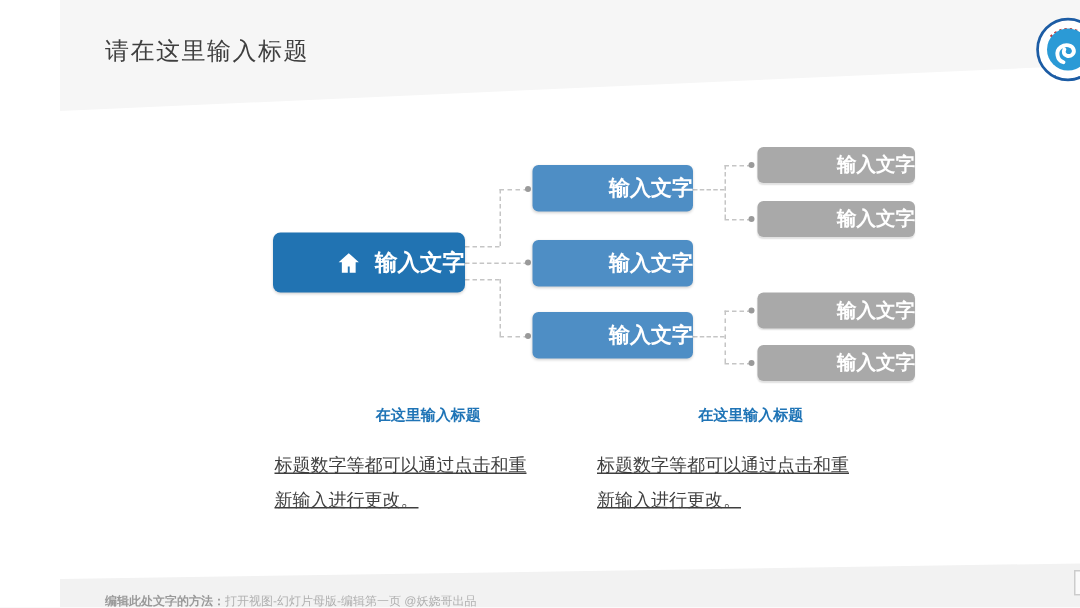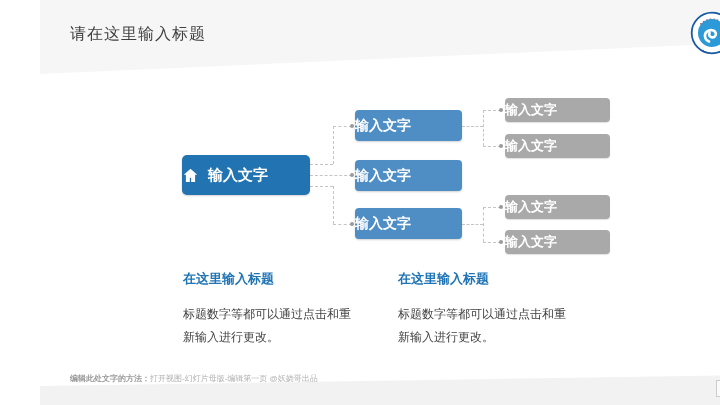--- a/index.html
+++ b/index.html
@@ -18,21 +18,21 @@
     position:absolute;left:0;top:0;width:720px;height:405px;background:#f2f2f2;
     clip-path:polygon(0 386px,720px 375px,720px 405px,0 405px);
   }
   .slide-title{
     position:absolute;left:30px;top:24px;font-size:16px;font-weight:500;
     color:#3f3f3f;letter-spacing:1px;
   }
   .logo{position:absolute;left:650px;top:11px;width:44px;height:46px;}
   
   .node{
-    position:absolute;display:flex;align-items:center;justify-content:flex-start;
+    position:absolute;display:flex;align-items:center;justify-content:flex-end;
     color:#fff;box-sizing:border-box;box-shadow:0 1px 2px rgba(0,0,0,0.18);
   }
   .node-root{
     left:142px;top:155px;width:128px;height:40px;background:#2173b2;border-radius:5px;
     font-size:15px;font-weight:bold;gap:9px;
   }
   .node-l2{
     left:315px;width:107px;height:31px;background:#4e8ec5;border-radius:4px;
     font-size:14px;font-weight:bold;
   }
@@ -43,24 +43,24 @@
   }
   .l3-0{top:98px;} .l3-1{top:134px;} .l3-2{top:195px;} .l3-3{top:230px;}
   .home-icon{width:17px;height:17px;display:block;}
   
   .hline{position:absolute;height:0;border-top:1px dashed #c5c5c5;}
   .vline{position:absolute;width:0;border-left:1px dashed #c5c5c5;}
   .dot{position:absolute;width:4px;height:4px;border-radius:50%;background:#9a9a9a;}
   
   .section{position:absolute;top:270px;width:205px;}
   .section-left{left:143px;} .section-right{left:358px;}
-  .section-heading{font-size:13px;font-weight:bold;color:#1f74b6;margin:0 0 15px 0;}
-  .section-body{font-size:12px;color:#3f3f3f;line-height:23px;white-space:pre-line;margin:0;}
+  .section-heading{font-size:10px;font-weight:bold;color:#1f74b6;margin:0 0 15px 0;text-align:center;}
+  .section-body{font-size:12px;color:#3f3f3f;line-height:23px;white-space:pre-line;margin:0;text-decoration:underline;}
   
-  .footer{position:absolute;left:30px;top:373px;font-size:8px;color:#b0b0b0;}
+  .footer{position:absolute;left:30px;top:395px;font-size:8px;color:#b0b0b0;}
   .footer b{color:#9a9a9a;}
   .page-box{
     position:absolute;left:676px;top:380px;width:17px;height:17px;box-sizing:border-box;
     border:1px solid #cccccc;background:#fafafa;display:flex;align-items:center;justify-content:center;
     font-size:7px;color:#8c8c8c;
   }
 </style>
 </head>
 <body>
 

